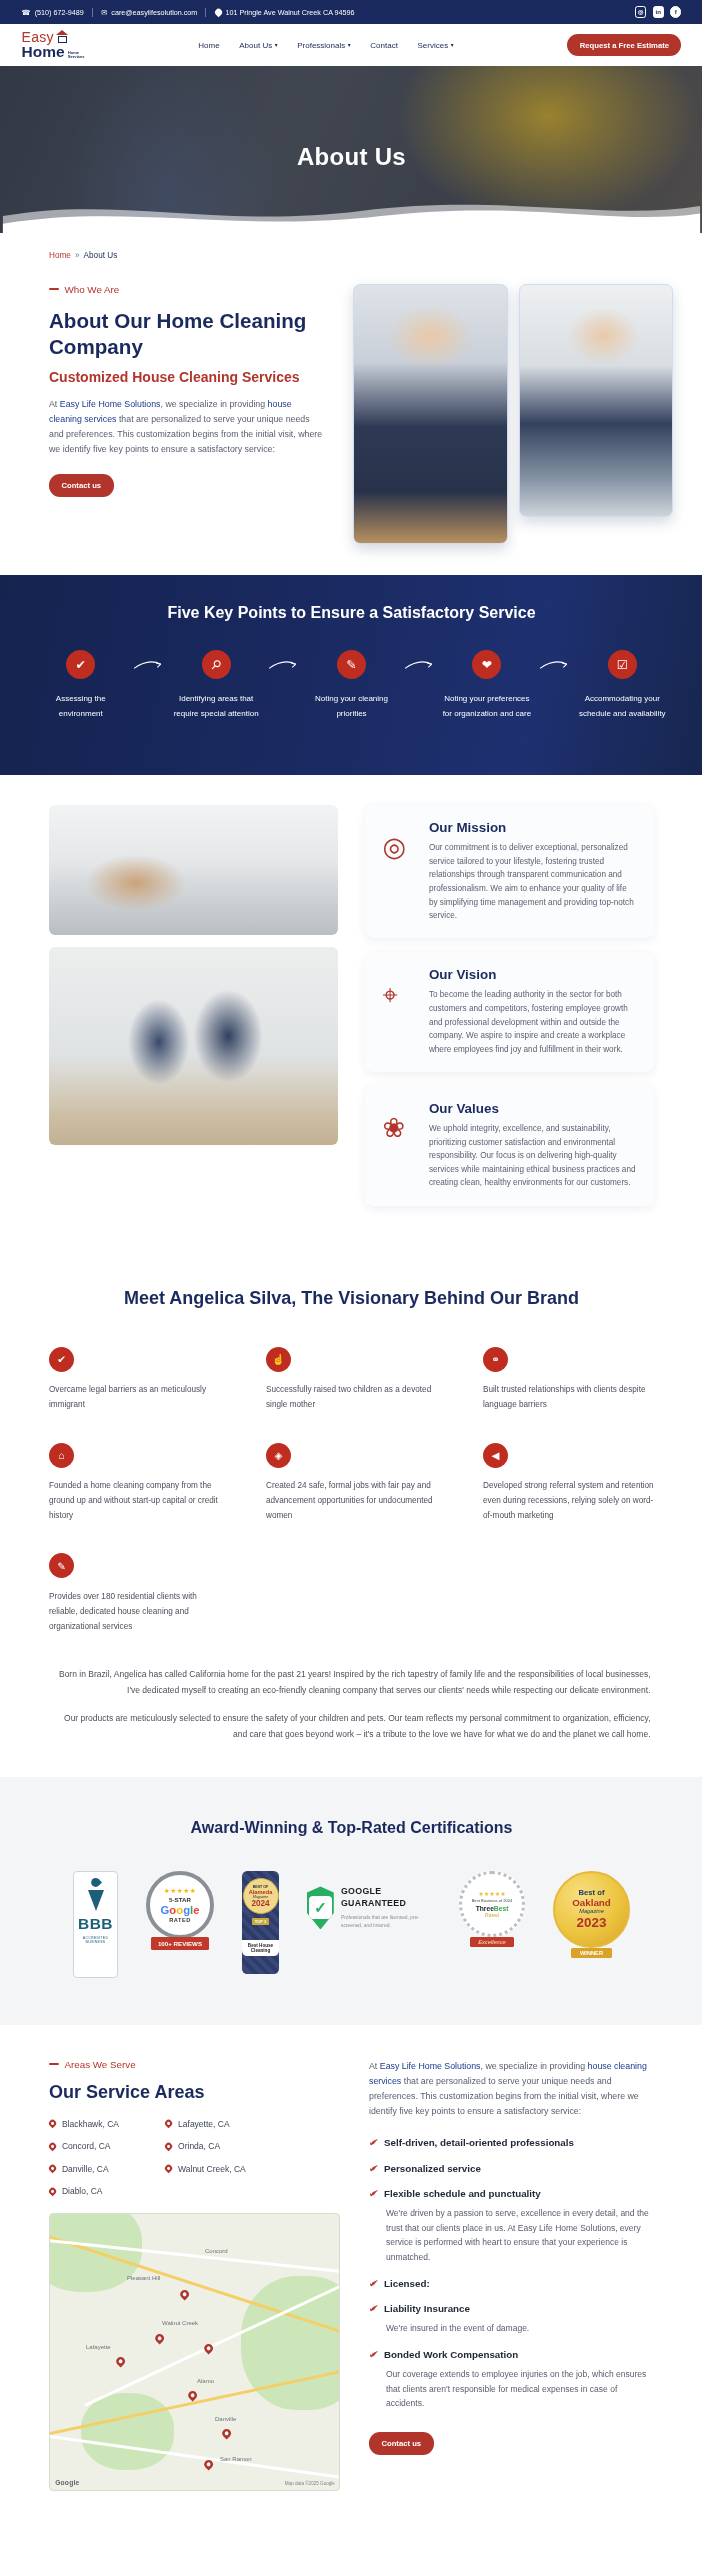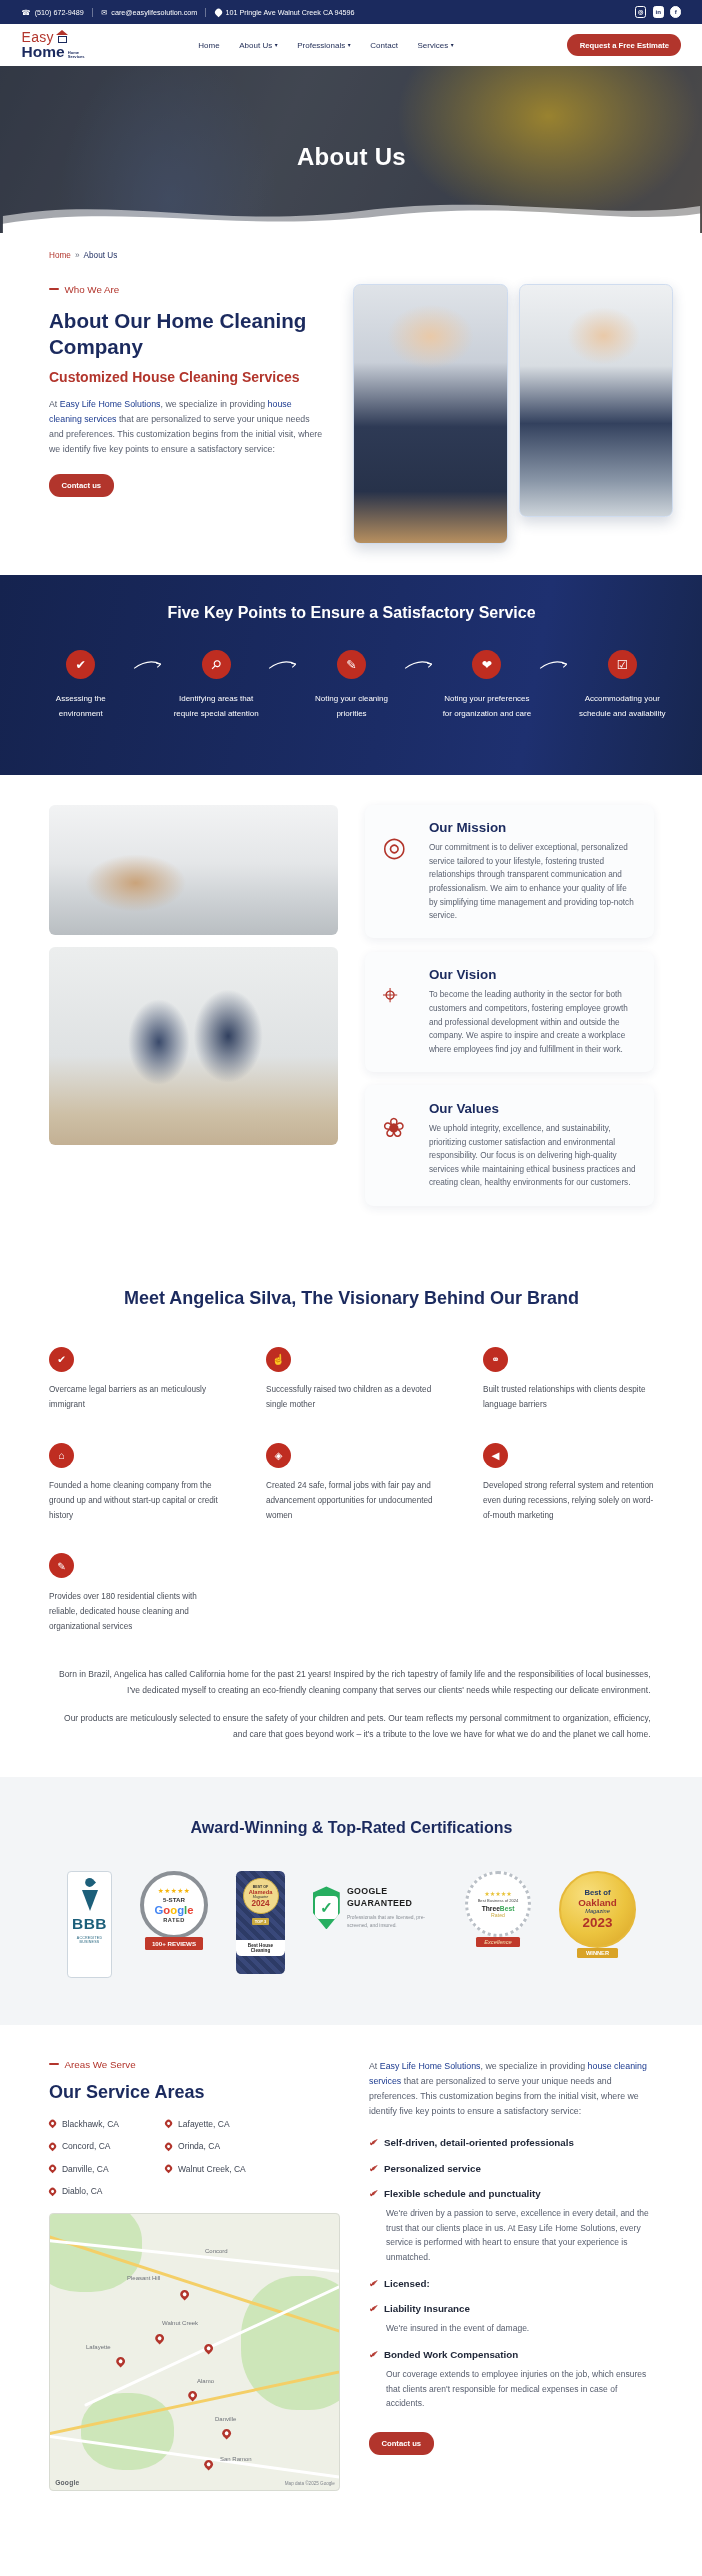--- a/index.html
+++ b/index.html
@@ -100,21 +100,21 @@
   .flame{width:9.3px;height:9.3px;border-radius:50% 0 50% 50%;background:#1c5f7a;margin:0 auto 2.1px;transform:rotate(45deg)}
   .bbbtxt{color:#1c5f7a;font-size:15.5px;font-weight:bold;letter-spacing:0.5px;margin-top:4.1px}
   .bbbsub{font-size:3.6px;color:#1c5f7a;margin-top:3.1px;letter-spacing:0.2px}
   .grbadge{width:68px;height:68px;border-radius:50%;background:#fff;border:4.1px solid #8b9096;display:flex;flex-direction:column;align-items:center;justify-content:center;gap:1px}
   .grbadge .st{color:#f6b50b;font-size:6.7px;letter-spacing:0.5px}
   .grbadge .five{font-size:6.2px;font-weight:bold;color:#333}
   .goog{font-size:11.3px;font-weight:bold}
   .goog span:nth-child(1){color:#4285F4}.goog span:nth-child(2){color:#EA4335}.goog span:nth-child(3){color:#FBBC05}.goog span:nth-child(4){color:#4285F4}.goog span:nth-child(5){color:#34A853}.goog span:nth-child(6){color:#EA4335}
   .grbadge .rated{font-size:5.7px;font-weight:bold;color:#333;letter-spacing:0.5px}
   .ribbon{background:#c0392b;color:#fff;font-size:6.2px;font-weight:bold;padding:3.1px 7.2px;border-radius:1.5px;margin-top:-5.2px;position:relative;display:inline-block}
-  .alameda{width:49px;height:103px;border-radius:5.2px;background:repeating-linear-gradient(45deg,#2d3b66 0 4.1px,#39487a 4.1px 8.2px);padding-top:7.2px}
+  .alameda{width:37px;height:103px;border-radius:5.2px;background:repeating-linear-gradient(45deg,#2d3b66 0 4.1px,#39487a 4.1px 8.2px);padding-top:7.2px}
   .alcirc{width:36px;height:36px;border-radius:50%;background:#f0d98c;border:1.5px solid #caa93f;margin:0 auto;display:flex;flex-direction:column;align-items:center;justify-content:center}
   .alcirc .a1{font-size:3.6px;color:#333;font-weight:bold}
   .alcirc .a2{font-size:5.7px;color:#b03228;font-weight:bold}
   .alcirc .a3{font-size:3.6px;color:#333;font-style:italic}
   .alcirc .a4{font-size:8.2px;color:#b03228;font-weight:bold}
   .altag{display:inline-block;background:#caa93f;color:#fff;font-size:4.1px;font-weight:bold;border-radius:1px;padding:1px 3.1px;margin-top:4.1px}
   .albot{background:#fff;border-radius:0 0 5.2px 5.2px;margin-top:14.4px;padding:3.1px 2.1px;font-size:4.6px;font-weight:bold;color:#222}
   .gshield{display:flex;align-items:flex-start;gap:7.2px;width:124px;text-align:left;padding-top:15.5px}
   .shield{width:38px;height:43px;background:#27ae60;clip-path:polygon(50% 0,100% 14%,100% 62%,50% 100%,0 62%,0 14%);display:flex;align-items:center;justify-content:center}
   .shield .chk{width:23px;height:23px;background:#fff;border-radius:4.1px;color:#27ae60;font-size:15.5px;font-weight:bold;display:flex;align-items:center;justify-content:center}

